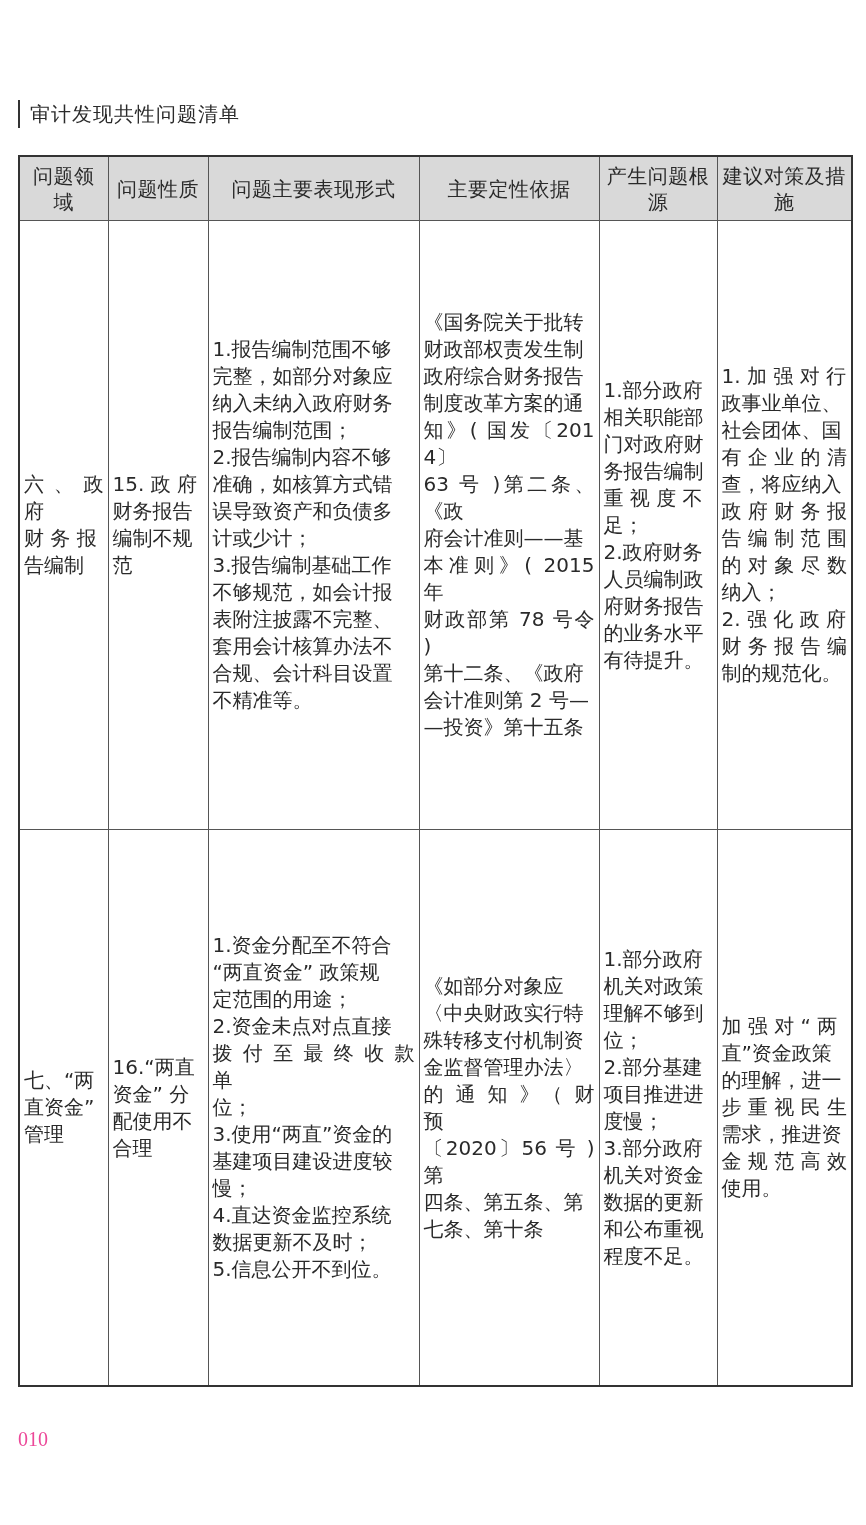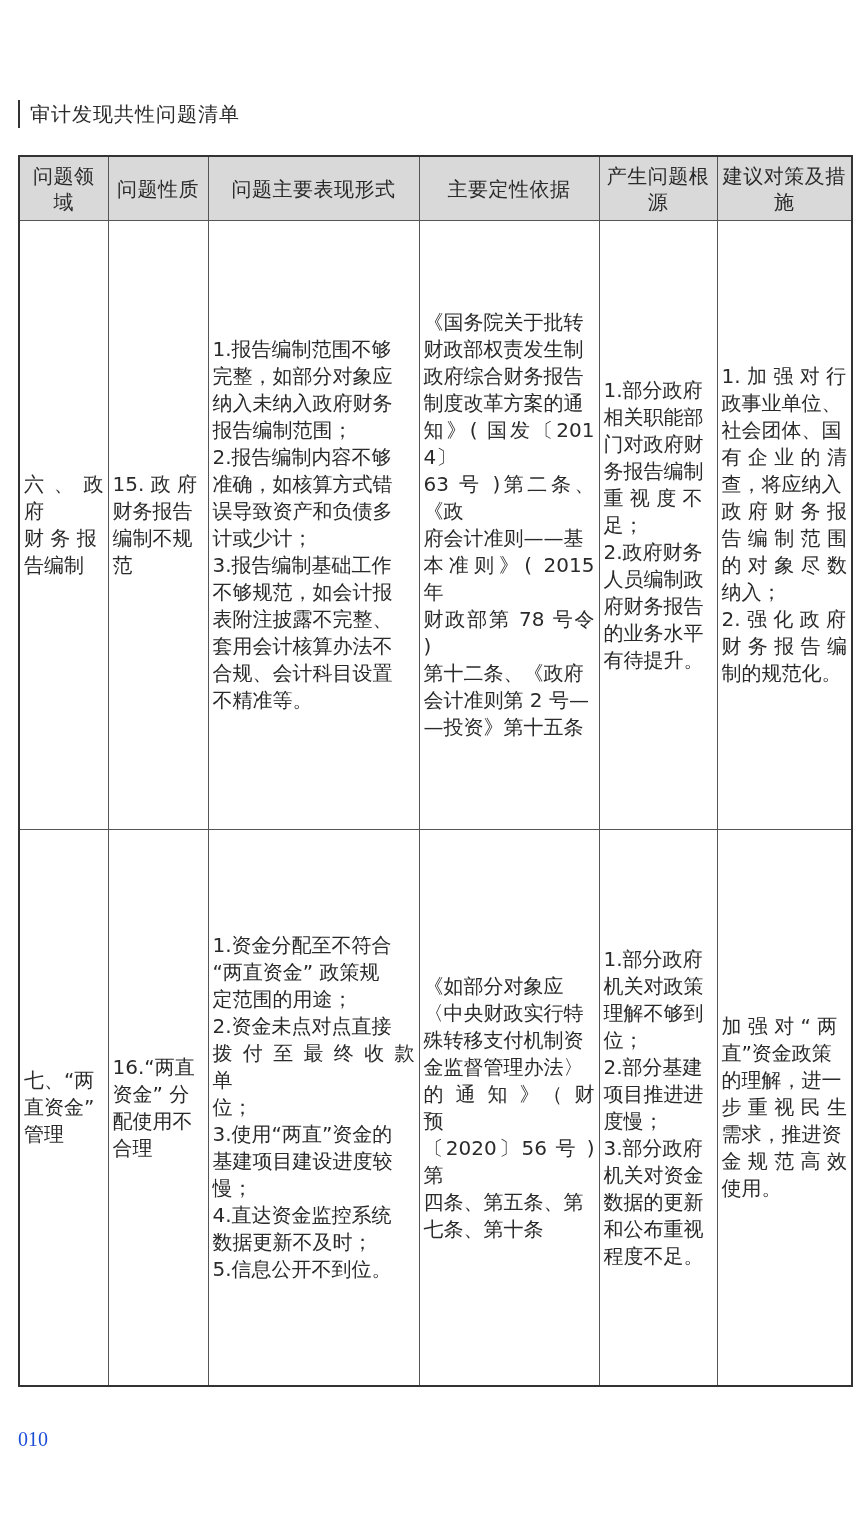--- a/index.html
+++ b/index.html
@@ -34,21 +34,21 @@
     line-height: 26px;
     letter-spacing: 0.5px;
   }
   table.audit td { text-align: left; background: #fff; }
   td .line { display: block; white-space: pre-wrap; text-align: justify; }
   .row1 td { height: 608px; }
   .row2 td { height: 555px; }
   .page-number {
     position: absolute; left: 18px; top: 1428px;
     font-family: "Liberation Serif", "DejaVu Serif", serif;
-    font-size: 20px; color: #1d4ed8;
+    font-size: 20px; color: #ec4899;
   }
 </style>
 </head>
 <body>
 
 <div class="section-title">审计发现共性问题清单</div>
 
 <table class="audit">
   <colgroup>
     <col style="width:89px">

